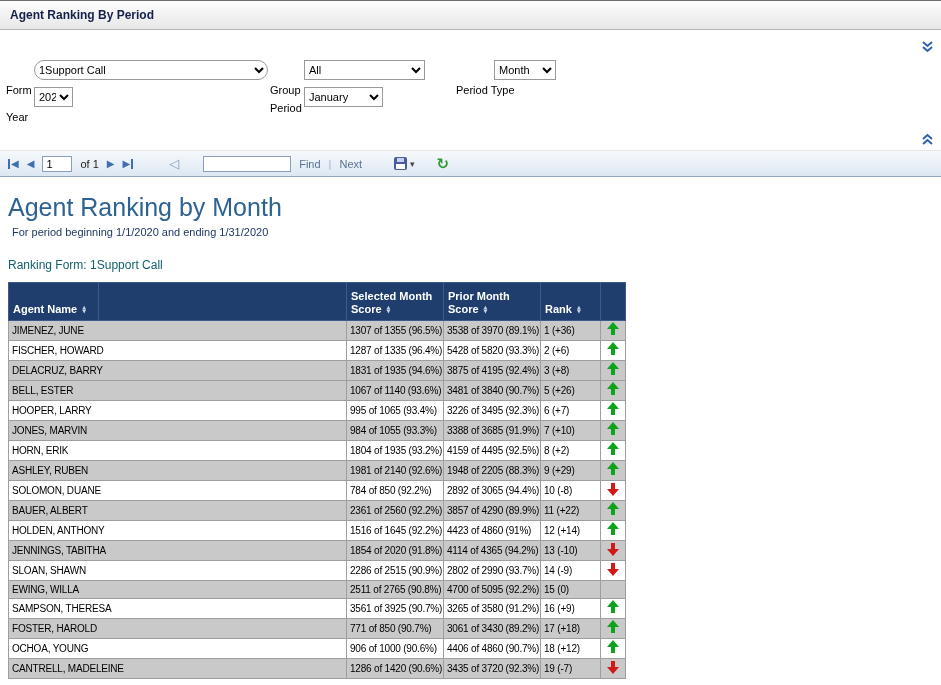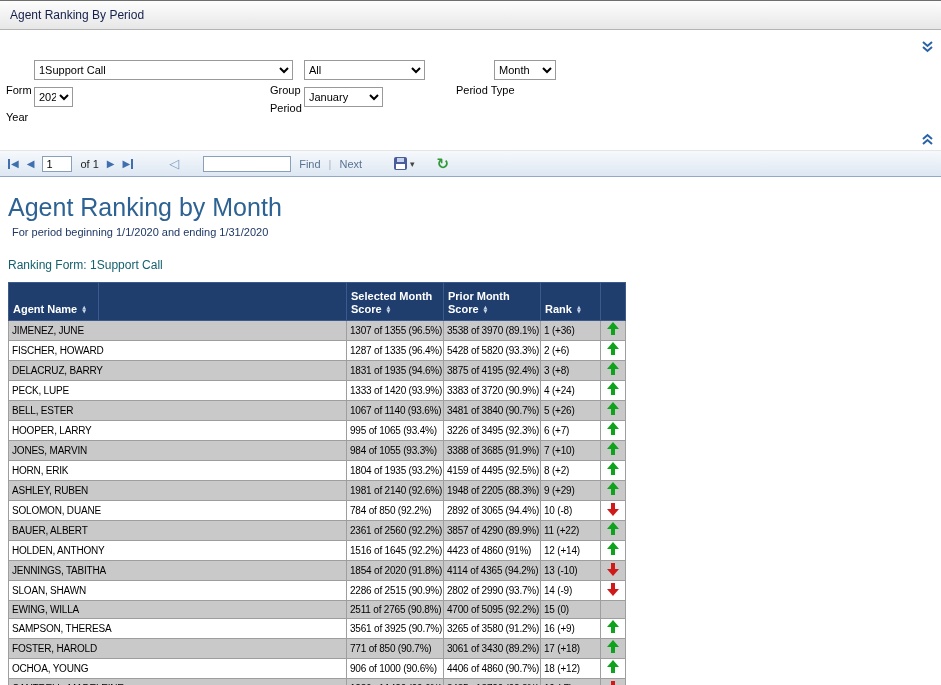--- a/index.html
+++ b/index.html
@@ -8,21 +8,21 @@
     width: 941px; height: 685px; overflow: hidden; position: relative;
     background: #fff; font-family: "Liberation Sans", sans-serif;
   }
 
   
   .topbar {
     height: 30px; display: flex; align-items: center; padding: 0 10px;
     background: linear-gradient(#fdfdfd, #e7e7e7);
     border-top: 1px solid #6e6e6e; border-bottom: 1px solid #b3b3b3;
   }
-  .topbar-title { font-size: 12px; font-weight: normal; color: #14204a; }
+  .topbar-title { font-size: 12px; font-weight: bold; color: #14204a; }
   .topbar-buttons { margin-left: auto; display: flex; gap: 10px; }
   .btn {
     font-family: inherit; font-size: 11px; color: #222; padding: 2px 15px;
     border: 1px solid #8f8f8f; border-radius: 3px;
     background: linear-gradient(#ffffff, #dcdcdc); cursor: pointer; white-space: nowrap;
   }
 
   
   .collapse-btn {
     position: absolute; right: 5px; width: 18px; height: 16px;
@@ -32,21 +32,21 @@
   .collapse-up { top: 131px; }
 
   
   .filters { position: relative; height: 120px; }
   .flabel { position: absolute; font-size: 11px; color: #000; white-space: nowrap; margin-top: 20px; }
   .fselect {
     position: absolute; height: 20px; font-size: 11px; font-family: inherit;
     border: 1px solid #999; background: #fff;
   }
   .lbl-form   { left: 6px;  top: 34px; }
-  .sel-form   { left: 34px; top: 30px; width: 259px; }
+  .sel-form   { left: 34px; top: 30px; width: 234px; border-radius: 10px; }
   .lbl-group  { left: 270px; top: 34px; }
   .sel-group  { left: 304px; top: 30px; width: 121px; }
   .lbl-ptype  { left: 456px; top: 34px; }
   .sel-ptype  { left: 494px; top: 30px; width: 62px; }
   .lbl-year   { left: 6px;  top: 61px; }
   .sel-year   { left: 34px; top: 57px; width: 39px; }
   .lbl-period { left: 270px; top: 52px; }
   .sel-period { left: 304px; top: 57px; width: 79px; }
 
   
@@ -223,27 +223,20 @@
     <td>2 (+6)</td>
     <td class="td-trend"><span class="arr arr-up"></span></td>
   </tr>
         <tr class="row-gray">
     <td colspan="2">DELACRUZ, BARRY</td>
     <td>1831 of 1935 (94.6%)</td>
     <td>3875 of 4195 (92.4%)</td>
     <td>3 (+8)</td>
     <td class="td-trend"><span class="arr arr-up"></span></td>
   </tr>
-        <tr class="row-white">
-    <td colspan="2">PECK, LUPE</td>
-    <td>1333 of 1420 (93.9%)</td>
-    <td>3383 of 3720 (90.9%)</td>
-    <td>4 (+24)</td>
-    <td class="td-trend"><span class="arr arr-up"></span></td>
-  </tr>
         <tr class="row-gray">
     <td colspan="2">BELL, ESTER</td>
     <td>1067 of 1140 (93.6%)</td>
     <td>3481 of 3840 (90.7%)</td>
     <td>5 (+26)</td>
     <td class="td-trend"><span class="arr arr-up"></span></td>
   </tr>
         <tr class="row-white">
     <td colspan="2">HOOPER, LARRY</td>
     <td>995 of 1065 (93.4%)</td>

